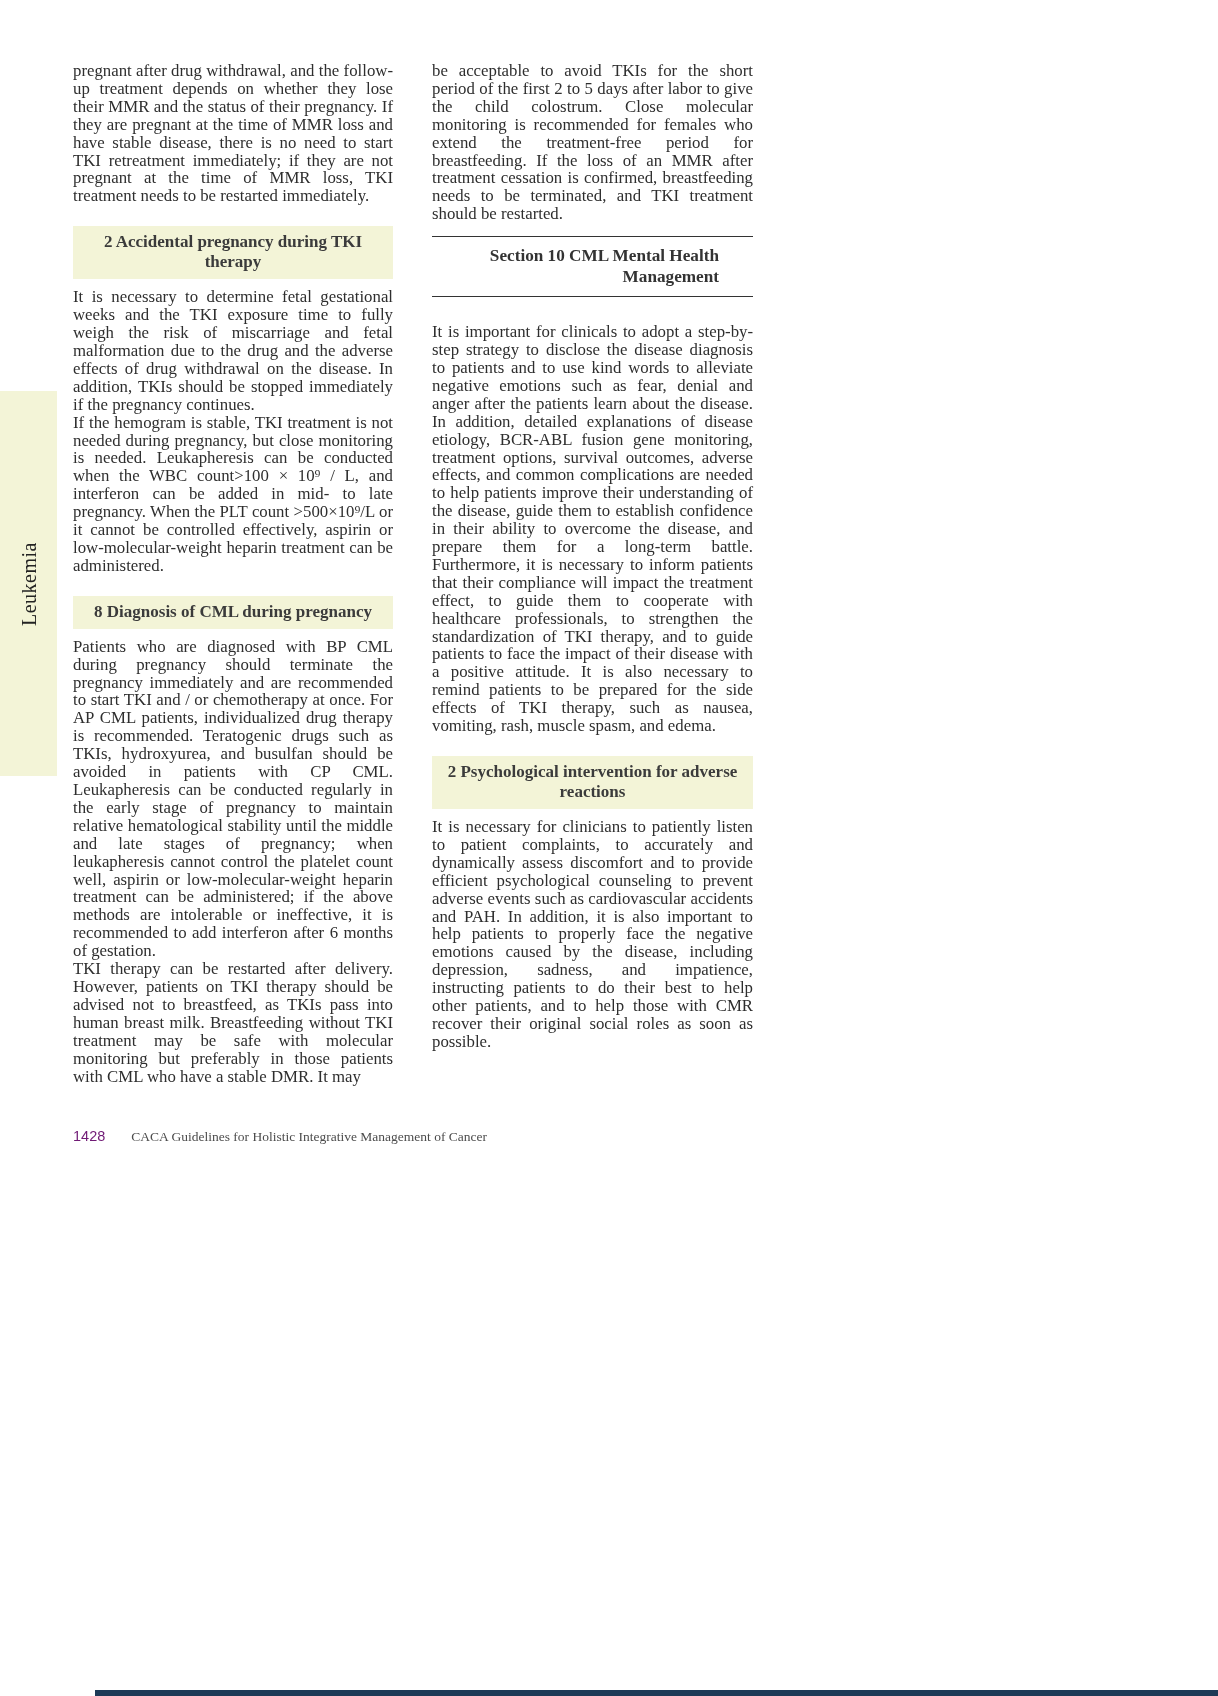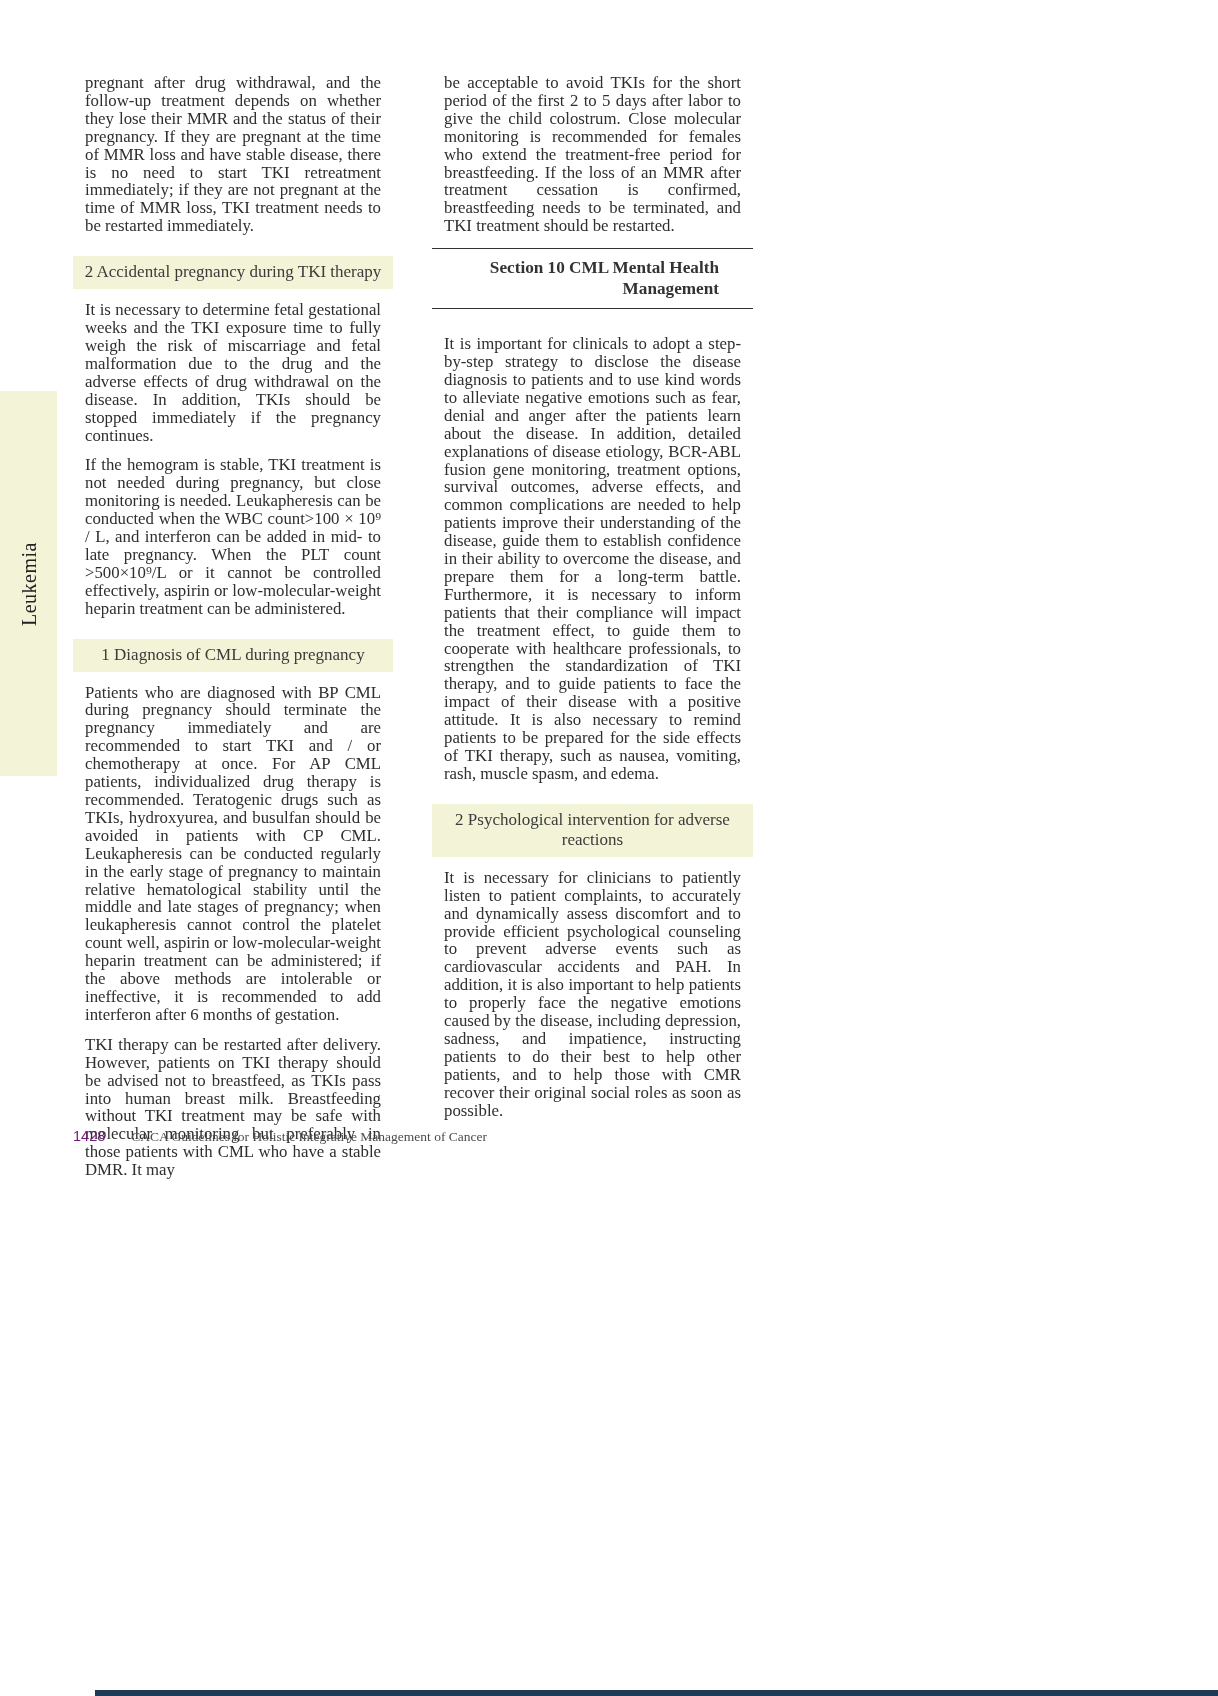--- a/index.html
+++ b/index.html
@@ -33,25 +33,25 @@
   .col {
     position: absolute;
     top: 62px;
     width: 320px;
     text-align: justify;
     font-size: 16.8px;
     line-height: 17.9px;
   }
   .col-left  { left: 73px; }
   .col-right { left: 432px; width: 321px; }
-  .col p { margin: 12px; }
+  .col p { margin: 0; }
   .hl-heading {
     background: #f3f4d7;
     text-align: center;
-    font-weight: normal;
+    font-weight: bold;
     color: #3b3b3b;
     margin: 21px 0 9px 0;
     padding: 6px 4px 7px 4px;
     line-height: 20px;
     font-size: 17px;
   }
   .section-title {
     border-top: 1.5px solid #333333;
     border-bottom: 1.5px solid #333333;
     text-align: right;
@@ -92,21 +92,21 @@
 
   <div class="sidebar-tab">
     <span class="sidebar-label">Leukemia</span>
   </div>
 
   <div class="col col-left">
     <p>pregnant after drug withdrawal, and the follow-up treatment depends on whether they lose their MMR and the status of their pregnancy. If they are pregnant at the time of MMR loss and have stable disease, there is no need to start TKI retreatment immediately; if they are not pregnant at the time of MMR loss, TKI treatment needs to be restarted immediately.</p>
     <div class="hl-heading">2 Accidental pregnancy during TKI therapy</div>
     <p>It is necessary to determine fetal gestational weeks and the TKI exposure time to fully weigh the risk of miscarriage and fetal malformation due to the drug and the adverse effects of drug withdrawal on the disease. In addition, TKIs should be stopped immediately if the pregnancy continues.</p>
     <p>If the hemogram is stable, TKI treatment is not needed during pregnancy, but close monitoring is needed. Leukapheresis can be conducted when the WBC count&gt;100 × 10⁹ / L, and interferon can be added in mid- to late pregnancy. When the PLT count &gt;500×10⁹/L or it cannot be controlled effectively, aspirin or low-molecular-weight heparin treatment can be administered.</p>
-    <div class="hl-heading">1 Diagnosis of CML during pregnancy</div>
+    <div class="hl-heading">8 Diagnosis of CML during pregnancy</div>
     <p>Patients who are diagnosed with BP CML during pregnancy should terminate the pregnancy immediately and are recommended to start TKI and / or chemotherapy at once. For AP CML patients, individualized drug therapy is recommended. Teratogenic drugs such as TKIs, hydroxyurea, and busulfan should be avoided in patients with CP CML. Leukapheresis can be conducted regularly in the early stage of pregnancy to maintain relative hematological stability until the middle and late stages of pregnancy; when leukapheresis cannot control the platelet count well, aspirin or low-molecular-weight heparin treatment can be administered; if the above methods are intolerable or ineffective, it is recommended to add interferon after 6 months of gestation.</p>
     <p>TKI therapy can be restarted after delivery. However, patients on TKI therapy should be advised not to breastfeed, as TKIs pass into human breast milk. Breastfeeding without TKI treatment may be safe with molecular monitoring but preferably in those patients with CML who have a stable DMR. It may</p>
   </div>
 
   <div class="col col-right">
     <p>be acceptable to avoid TKIs for the short period of the first 2 to 5 days after labor to give the child colostrum. Close molecular monitoring is recommended for females who extend the treatment-free period for breastfeeding. If the loss of an MMR after treatment cessation is confirmed, breastfeeding needs to be terminated, and TKI treatment should be restarted.</p>
     <div class="section-title">Section 10 CML Mental Health Management</div>
     <p>It is important for clinicals to adopt a step-by-step strategy to disclose the disease diagnosis to patients and to use kind words to alleviate negative emotions such as fear, denial and anger after the patients learn about the disease. In addition, detailed explanations of disease etiology, BCR-ABL fusion gene monitoring, treatment options, survival outcomes, adverse effects, and common complications are needed to help patients improve their understanding of the disease, guide them to establish confidence in their ability to overcome the disease, and prepare them for a long-term battle. Furthermore, it is necessary to inform patients that their compliance will impact the treatment effect, to guide them to cooperate with healthcare professionals, to strengthen the standardization of TKI therapy, and to guide patients to face the impact of their disease with a positive attitude. It is also necessary to remind patients to be prepared for the side effects of TKI therapy, such as nausea, vomiting, rash, muscle spasm, and edema.</p>
     <div class="hl-heading">2 Psychological intervention for adverse reactions</div>
     <p>It is necessary for clinicians to patiently listen to patient complaints, to accurately and dynamically assess discomfort and to provide efficient psychological counseling to prevent adverse events such as cardiovascular accidents and PAH. In addition, it is also important to help patients to properly face the negative emotions caused by the disease, including depression, sadness, and impatience, instructing patients to do their best to help other patients, and to help those with CMR recover their original social roles as soon as possible.</p>

